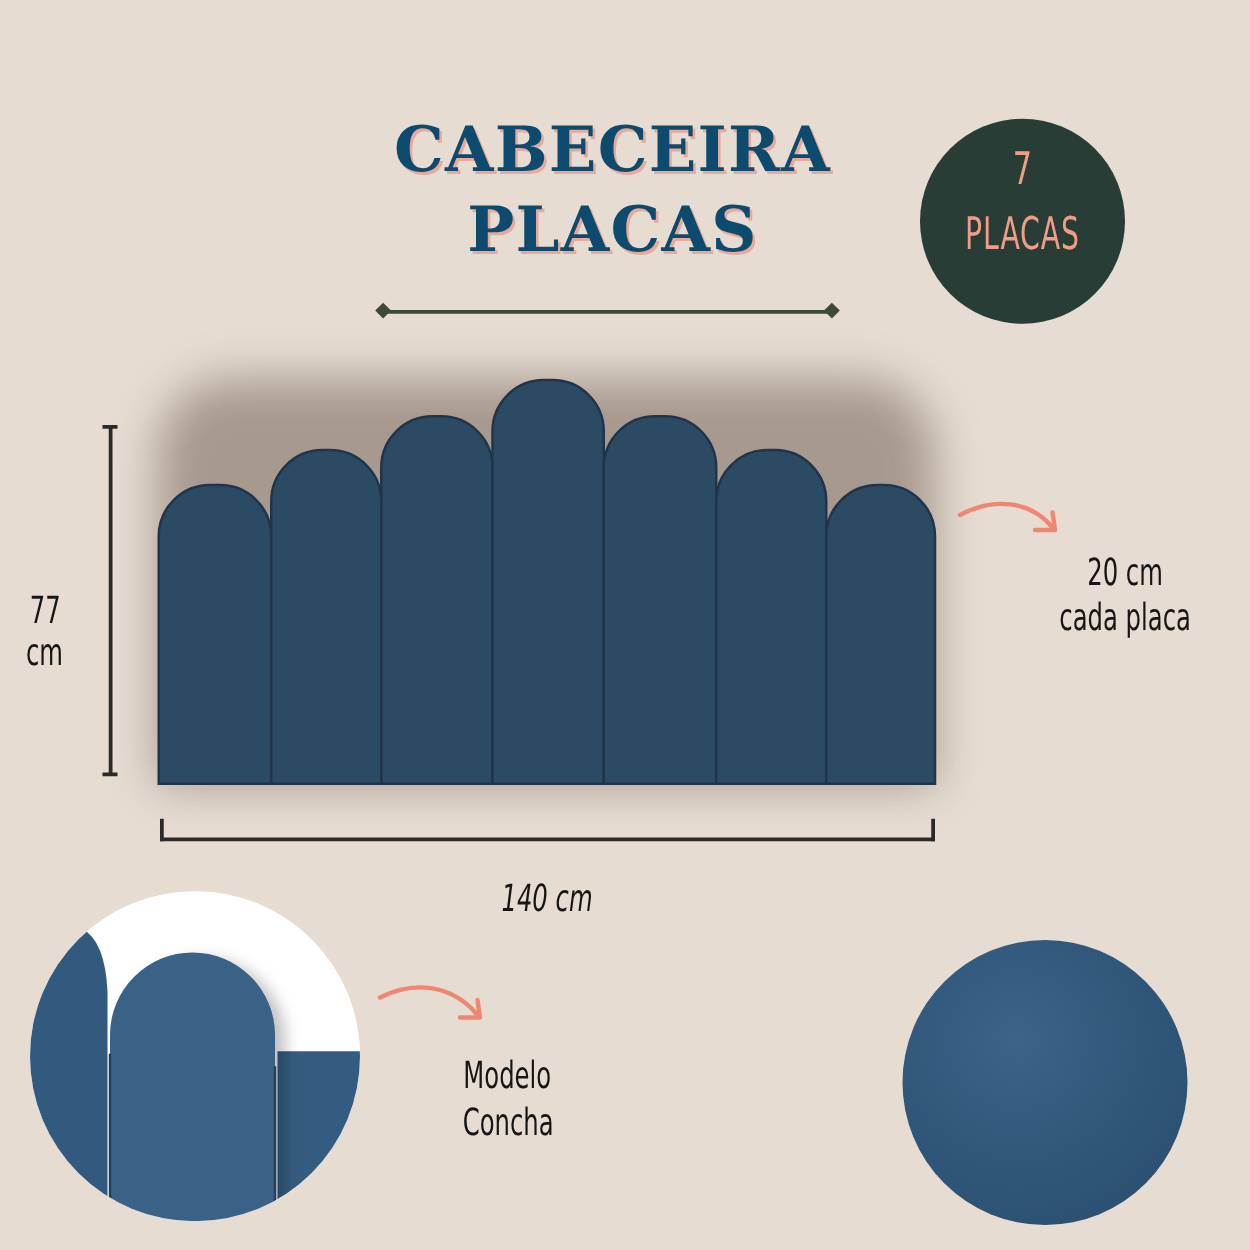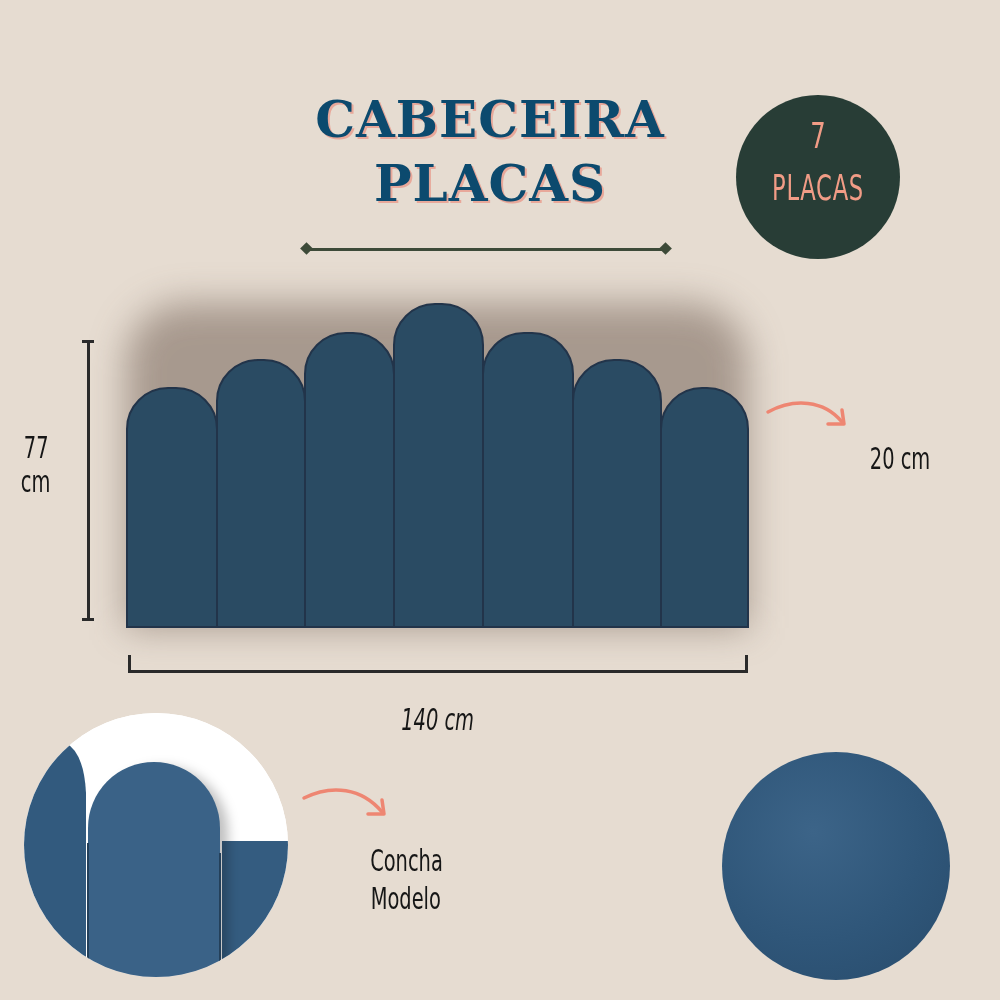--- a/index.html
+++ b/index.html
@@ -85,38 +85,39 @@
   <div class="panel" style="left:304px; top:332px; width:91px; height:296px;"></div>
   <div class="panel" style="left:393px; top:303px; width:91px; height:325px;"></div>
   <div class="panel" style="left:482px; top:332px; width:92px; height:296px;"></div>
   <div class="panel" style="left:572px; top:359px; width:90px; height:269px;"></div>
   <div class="panel" style="left:660px; top:387px; width:89px; height:241px;"></div>
 </div>
 
 <div class="vline"></div>
 <div class="vcap" style="top:340px;"></div>
 <div class="vcap" style="top:618px;"></div>
-<div class="dimtext" style="left:6px; top:431px; width:60px;">
+<div class="dimtext" style="left:6px; top:472px; width:60px;">
   <div><span class="cond">77</span></div>
   <div><span class="cond">cm</span></div>
 </div>
 
 <div class="hline"></div>
 <div class="hcap" style="left:128px;"></div>
 <div class="hcap" style="left:745px;"></div>
 <div class="dimtext" style="left:358px; top:703px; width:160px;font-style:italic;">
   <span class="cond">140 cm</span>
 </div>
 
 <svg class="abs" style="left:764px; top:396px;" width="90" height="40" viewBox="0 0 90 40">
   <path d="M4 16 C 30 2, 60 4, 78 26" stroke="#ee8672" stroke-width="3.5" fill="none" stroke-linecap="round"></path>
   <path d="M64 28 L 80 28 L 78 14" stroke="#ee8672" stroke-width="3.5" fill="none" stroke-linecap="round" stroke-linejoin="round"></path>
 </svg>
 <div class="dimtext" style="left:810px; top:441px; width:180px; line-height:36px;">
   <div><span class="cond">20 cm</span></div>
+  <div><span class="cond">cada placa</span></div>
 </div>
 
 <div class="zoom-circle">
   <svg width="264" height="264" viewBox="0 0 264 264">
     <defs>
       <filter id="sh" x="-20%" y="-20%" width="140%" height="140%">
         <feGaussianBlur stdDeviation="6"></feGaussianBlur>
       </filter>
     </defs>
     <rect width="264" height="264" fill="#ffffff"></rect>
@@ -131,17 +132,17 @@
     <line x1="64" y1="130" x2="64" y2="264" stroke="#24405a" stroke-width="2"></line>
     <line x1="196" y1="140" x2="196" y2="264" stroke="#24405a" stroke-width="2"></line>
   </svg>
 </div>
 
 <svg class="abs" style="left:298px; top:782px;" width="100" height="44" viewBox="0 0 100 44">
   <path d="M6 16 C 34 2, 64 6, 84 30" stroke="#ee8672" stroke-width="3.5" fill="none" stroke-linecap="round"></path>
   <path d="M70 32 L 86 32 L 84 18" stroke="#ee8672" stroke-width="3.5" fill="none" stroke-linecap="round" stroke-linejoin="round"></path>
 </svg>
 <div class="dimtext" style="left:336px; top:842px; width:140px; line-height:38px;">
+  <div><span class="cond">Modelo</span></div>
   <div><span class="cond">Concha</span></div>
-  <div><span class="cond">Modelo</span></div>
 </div>
 
 <div class="fabric-circle"></div>
 
 </body></html>

